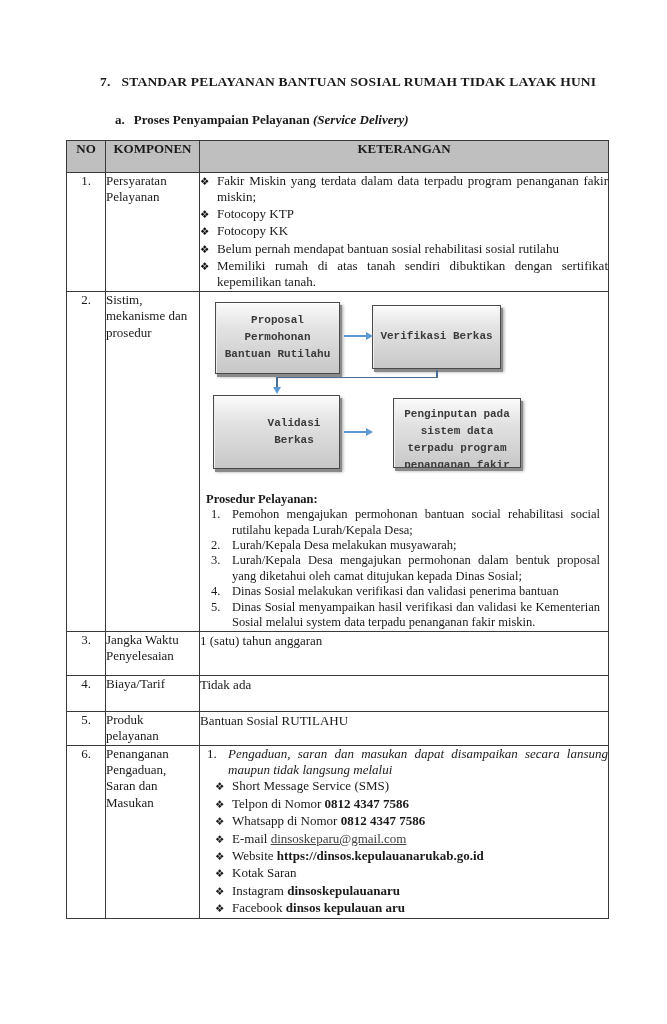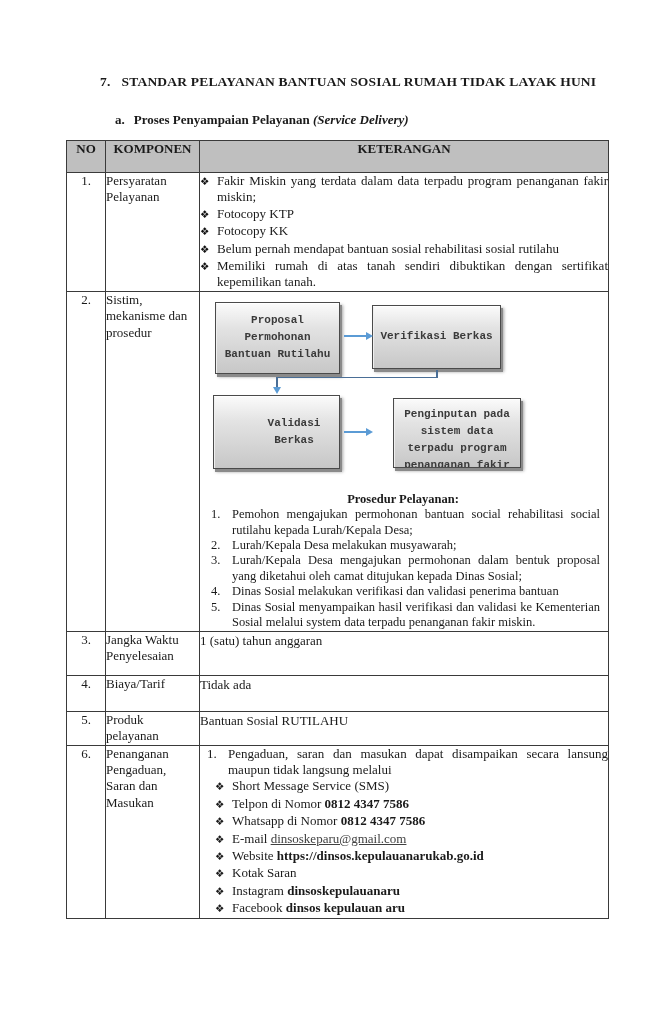--- a/index.html
+++ b/index.html
@@ -41,30 +41,30 @@
     display:flex; align-items:center; justify-content:center; padding:2px 6px;
   }
   .fc-box.clip { align-items:flex-start; padding-top:7px; overflow:hidden; }
   .h-arrow { position:absolute; height:2px; background:#5b9bd5; }
   .h-arrow:after { content:""; position:absolute; right:-7px; top:-3px; border-left:7px solid #5b9bd5; border-top:4px solid transparent; border-bottom:4px solid transparent; }
   .ln { position:absolute; background:#4a6e96; }
   .arrow-down { position:absolute; width:0; height:0; border-top:7px solid #5b9bd5; border-left:4px solid transparent; border-right:4px solid transparent; }
 
   
   .prosedur { padding:4px 8px 0 6px; font-size:12.5px; line-height:15.4px; }
-  .prosedur-title { font-weight:bold;text-align:center; }
+  .prosedur-title { font-weight:bold; }
   .step { display:flex; align-items:flex-start; }
   .step .sno { flex:none; width:21px; padding-left:5px; }
   .step .stext { flex:1; text-align:justify; }
 
   
   .r6 { font-size:12.5px; line-height:15.6px; }
   .num-item { display:flex; align-items:flex-start; }
   .num-item .sno { flex:none; width:21px; padding-left:7px; }
-  .num-item .stext { flex:1; text-align:justify; }
+  .num-item .stext { flex:1; text-align:justify;font-style:italic; }
   .chan { display:flex; align-items:flex-start; margin-left:15px; }
   .chan .glyph { flex:none; width:17px; font-size:10.5px; padding-top:1px; }
   .chan .b { font-weight:bold;text-align:center; }
   .chan a.lnk { color:#404040; text-decoration:underline; cursor:pointer; }
 </style>
 </head>
 <body>
 
 <div class="page">
 

